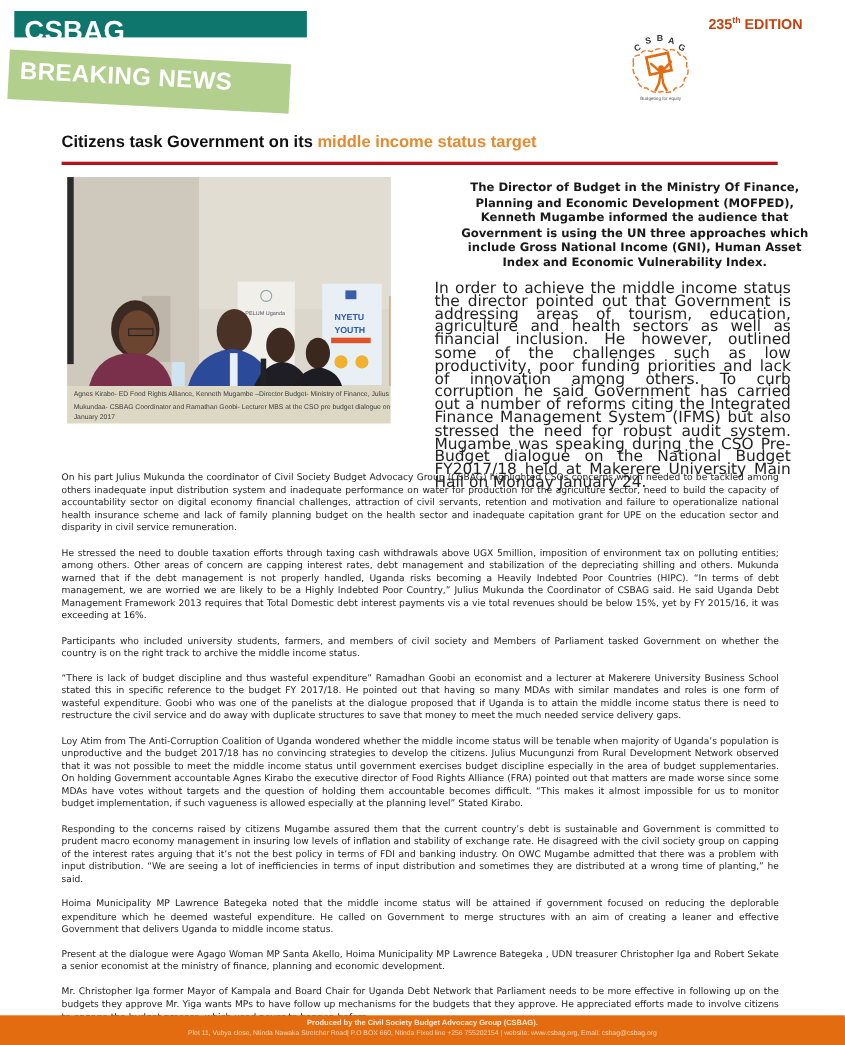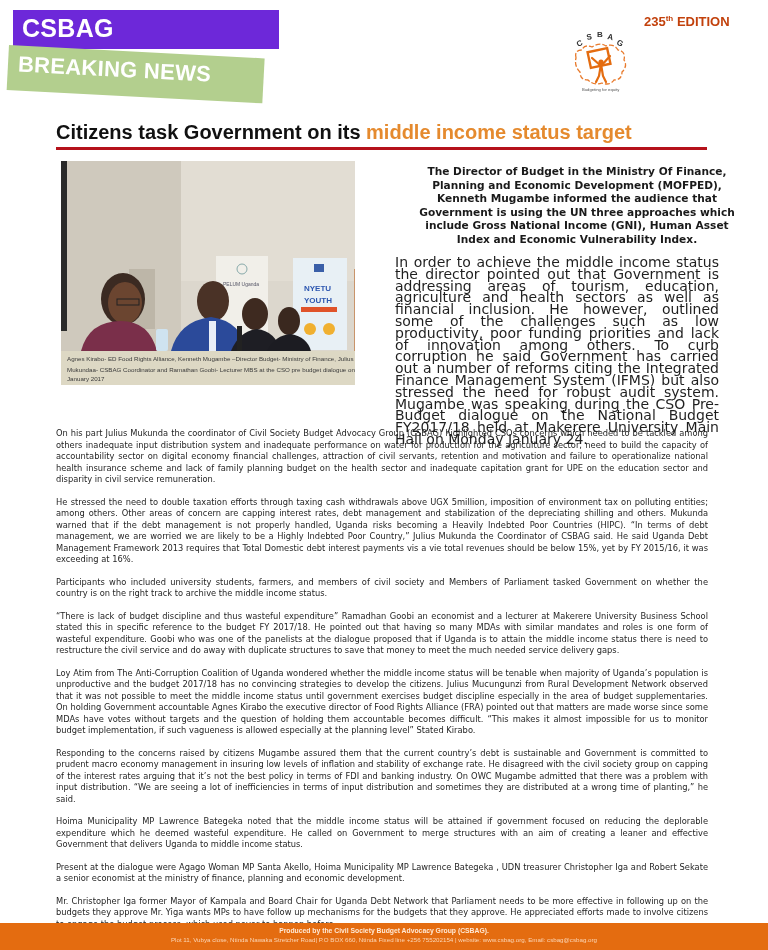--- a/index.html
+++ b/index.html
@@ -1,21 +1,21 @@
 <!DOCTYPE html>
 <html><head>
   <meta charset="utf-8">
   <style>
     * { box-sizing: border-box; margin: 0; padding: 0; }
     html, body { width: 768px; height: 950px; background: #ffffff; overflow: hidden; }
     body { position: relative; font-family: "DejaVu Sans", "Liberation Sans", sans-serif; color: #1a1a1a; }
 
     .brand-bar {
-      position: absolute; left: 13px; top: 10px; width: 266px; height: 39px;
-      background: #6d28d9;
+      position: absolute; left: 13px; top: 10px; width: 266px; height: 24px;
+      background: #0f766e;
     }
     .brand-bar span {
       position: absolute; left: 9px; top: 4px;
       font-family: "Liberation Sans", sans-serif; font-weight: bold;
       font-size: 25px; color: #ffffff; letter-spacing: 0.3px;
     }
     .breaking-bar {
       position: absolute; left: 9px; top: 45px; width: 256px; height: 45px;
       background: #b3cf8e; transform: rotate(3deg); transform-origin: left top;
     }
@@ -28,21 +28,21 @@
     .edition {
       position: absolute; left: 644px; top: 14px;
       font-family: "Liberation Sans", sans-serif; font-weight: bold; font-size: 13px; color: #c2410c;
     }
     .edition sup { font-size: 8px; vertical-align: super; }
 
     .logo { position: absolute; left: 570px; top: 28px; width: 62px; height: 66px; }
 
     .headline {
       position: absolute; left: 56px; top: 121px;
-      font-family: "Liberation Sans", sans-serif; font-weight: bold; font-size: 20px; color: #111;
+      font-family: "Liberation Sans", sans-serif; font-weight: bold; font-size: 15px; color: #111;
     }
     .headline .accent { color: #e58a2e; }
     .headline-rule {
       position: absolute; left: 56px; top: 147px; width: 651px; height: 3px; background: #b5121b;
     }
 
     .photo {
       position: absolute; left: 61px; top: 161px; width: 294px; height: 224px;
       background: #e9e6e0; overflow: hidden;
     }

